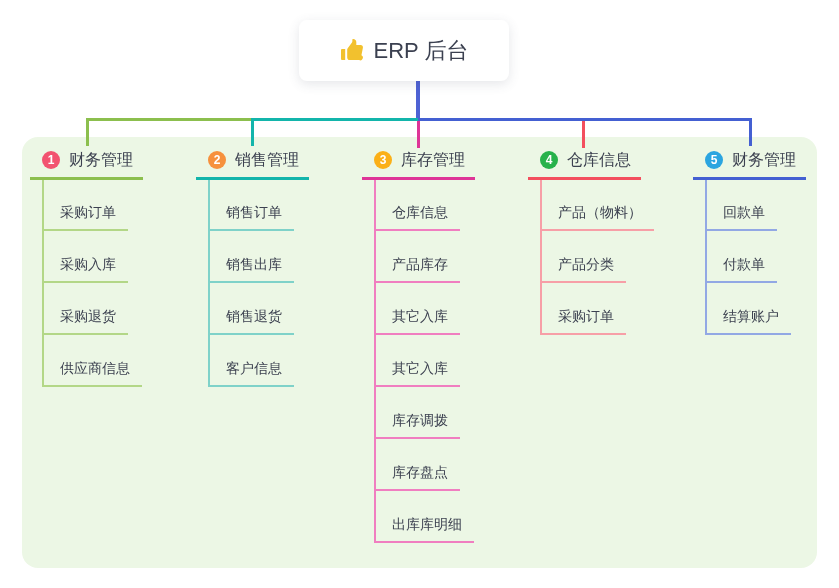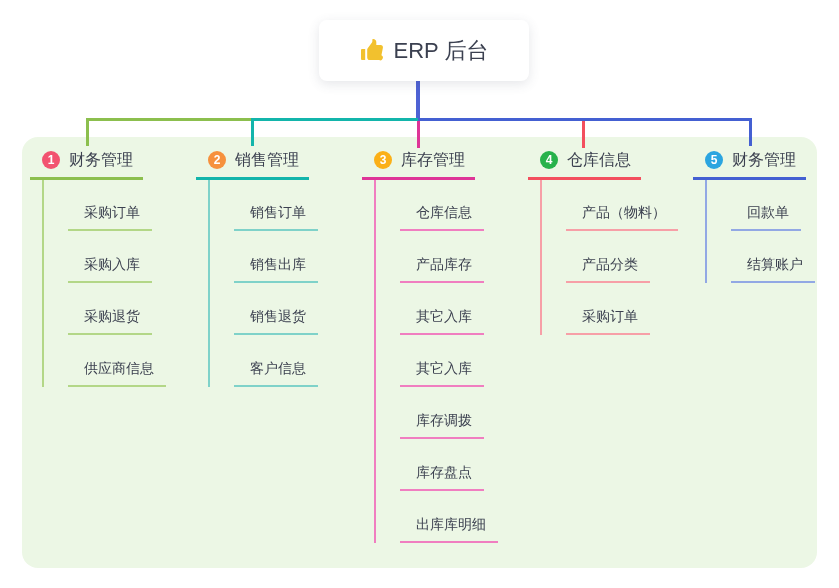--- a/index.html
+++ b/index.html
@@ -9,21 +9,21 @@
     font-family:"Liberation Sans","DejaVu Sans",sans-serif;
     color:#3c4150;
   }
   
   .panel{
     position:absolute;left:22px;top:137px;width:795px;height:431px;
     background:#ecf7e5;border-radius:16px;
   }
   
   .root-node{
-    position:absolute;left:319px;top:20px;width:210px;height:61px;
+    position:absolute;left:299px;top:20px;width:210px;height:61px;
     background:#ffffff;border-radius:8px;
     box-shadow:0 3px 12px rgba(70,80,100,.14);
     display:flex;align-items:center;justify-content:center;gap:10px;
     font-size:22px;color:#3b4050;z-index:3;
   }
   .root-node svg{width:24px;height:24px;display:block;}
   
   .conn{position:absolute;z-index:1;}
   #root-vert{left:416px;top:81px;width:4px;height:40px;}
   #hl-0{left:86px;top:118px;width:167px;height:3px;}
@@ -47,21 +47,20 @@
   .badge{
     width:18px;height:18px;border-radius:50%;
     background:var(--b);color:#ffffff;
     font-size:12px;line-height:18px;text-align:center;
     flex:0 0 18px;font-weight:bold;
   }
   .children{
     margin-left:12px;
     border-left:2px solid var(--cl);
     width:max-content;
-    padding-left:24px;
   }
   .child-row{height:52px;display:flex;align-items:flex-end;}
   .child-row:first-child{height:51px;}
   .child{
     font-size:14px;color:#3c4150;white-space:nowrap;
     padding:0 12px 7px 16px;
     border-bottom:2px solid var(--cl);
   }
 </style>
 </head>
@@ -182,17 +181,20 @@
   <div class="branch" style="left: 693px; --c: #4460d2; --cl: #92a8e4; --b: #2ba5e0;">
     <div class="branch-title">
       <span class="badge">5</span>
       <span class="branch-label">财务管理</span>
     </div>
     <div class="children">
         <div class="child-row">
           <span class="child">回款单</span>
         </div>
         <div class="child-row">
+          <span class="child">付款单</span>
+        </div>
+        <div class="child-row">
           <span class="child">结算账户</span>
         </div>
       </div>
   </div>
 </div>
 
 </body></html>

